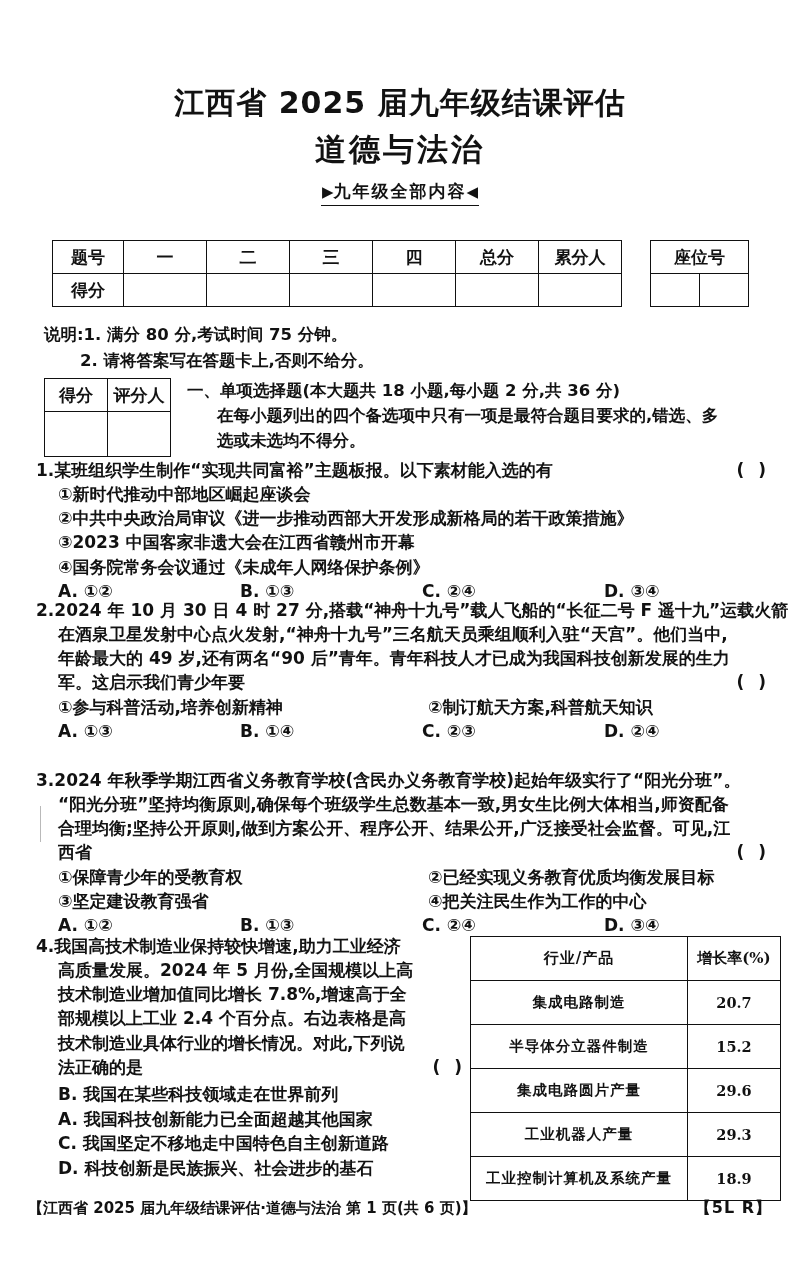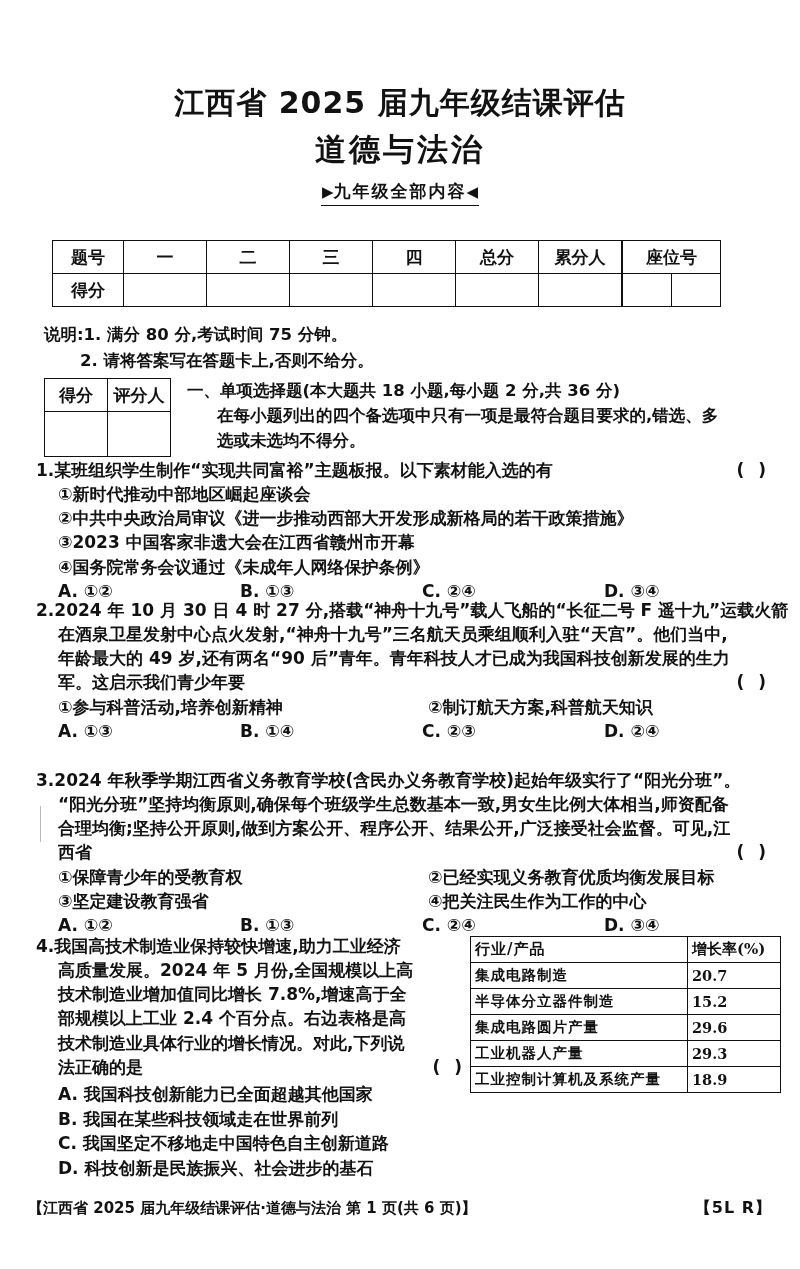--- a/index.html
+++ b/index.html
@@ -79,21 +79,21 @@
   }
   table.grid td {
     border: 1.5px solid #111;
     text-align: center;
     vertical-align: middle;
     height: 28px;
     padding: 2px 0;
   }
   .score-main td { width: 82px; }
   .score-main td.first { width: 70px; }
-  .seat-table { margin-left: 0; }
+  .seat-table { margin-left: 28px; }
   .seat-table td { width: 48px; }
   .seat-table td.seat-head { width: 96px; }
 
   
   .notes {
     position: absolute;
     left: 44px;
     top: 322px;
     font-family: "DejaVu Sans", "Liberation Sans", sans-serif;
     font-weight: bold;
@@ -172,22 +172,22 @@
     top: 936px;
   }
   table.data-table {
     border-collapse: collapse;
     font-family: "DejaVu Sans", "Liberation Sans", sans-serif;
     font-weight: bold;
     font-size: 14.5px;
   }
   table.data-table td, table.data-table th {
     border: 1.3px solid #111;
-    text-align: left;
-    padding: 3px 4px;
+    text-align: center;
+    padding: 12px 4px;
     height: 18px;
     font-weight: bold;
   }
   table.data-table .c-name { width: 208px; letter-spacing: 1px; }
   table.data-table .c-val  { width: 84px; font-family: "DejaVu Serif","Liberation Serif",serif; }
   table.data-table thead td { font-size: 15px; }
 
   
   .footer {
     position: absolute;
@@ -346,22 +346,22 @@
   <div class="q" id="q4">
     <div class="line stem"><span>4.</span><span>我国高技术制造业保持较快增速,助力工业经济</span></div>
     <div class="line hang">高质量发展。2024 年 5 月份,全国规模以上高</div>
     <div class="line hang">技术制造业增加值同比增长 7.8%,增速高于全</div>
     <div class="line hang">部规模以上工业 2.4 个百分点。右边表格是高</div>
     <div class="line hang">技术制造业具体行业的增长情况。对此,下列说</div>
     <div class="line hang"><span>法正确的是</span><span class="paren">( )</span></div>
   </div>
 
   <div class="q4-opts">
+    <div>B. 我国在某些科技领域走在世界前列</div>
     <div>A. 我国科技创新能力已全面超越其他国家</div>
-    <div>B. 我国在某些科技领域走在世界前列</div>
     <div>C. 我国坚定不移地走中国特色自主创新道路</div>
     <div>D. 科技创新是民族振兴、社会进步的基石</div>
   </div>
 
   <div class="data-table-wrap">
     <table class="data-table">
       <thead>
         <tr>
           <td class="c-name">行业/产品</td>
           <td class="c-val">增长率(%)</td>

